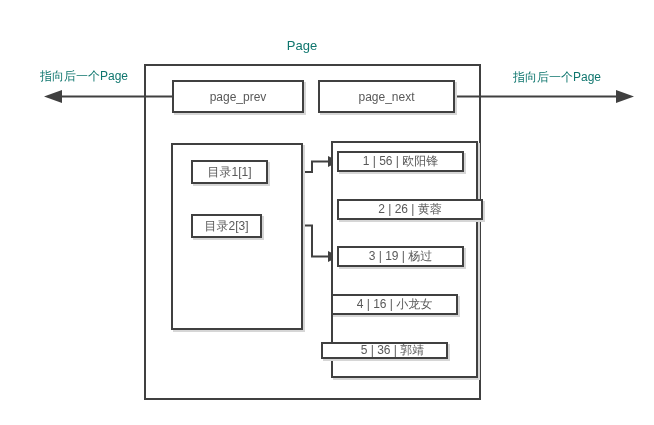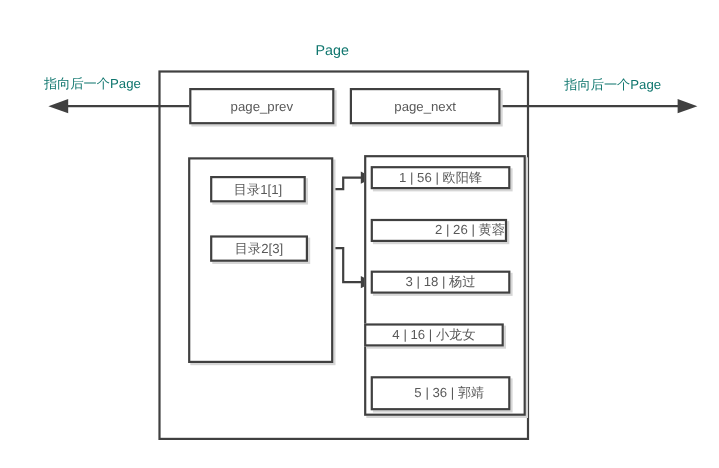--- a/index.html
+++ b/index.html
@@ -109,39 +109,39 @@
   </div>
   <div class="box" style="left:318px; top:80px; width:137px; height:33px;">
     <span>page_next</span>
   </div>
 
   <div class="label" style="left:28px; top:68px; width:112px;">指向后一个Page</div>
   <div class="label" style="left:501px; top:69px; width:112px;text-align:center;">指向后一个Page</div>
 
   <div class="container-box" style="left:171px; top:143px; width:132px; height:187px;"></div>
 
-  <div class="box" style="left:191px; top:160px; width:87px; height:24px;">
+  <div class="box" style="left:191px; top:160px; width:77px; height:24px;">
     <span>目录1[1]</span>
   </div>
-  <div class="box" style="left:191px; top:214px; width:89px; height:24px;">
+  <div class="box" style="left:191px; top:214px; width:71px; height:24px;">
     <span>目录2[3]</span>
   </div>
 
 
   <div class="container-box" style="left:331px; top:141px; width:147px; height:237px;"></div>
 
   <div class="box" style="left:337px; top:151px; width:127px; height:21px;align-items:center;">
     <span>1 | 56 | 欧阳锋</span>
   </div>
-  <div class="box" style="left:337px; top:199px; width:124px; height:21px;justify-content:flex-end;">
+  <div class="box" style="left:337px; top:199px; width:146px; height:21px;">
     <span>2 | 26 | 黄蓉</span>
   </div>
   <div class="box" style="left:337px; top:246px; width:127px; height:21px;">
-    <span>3 | 18 | 杨过</span>
+    <span>3 | 19 | 杨过</span>
   </div>
   <div class="box" style="left:331px; top:294px; width:127px; height:21px;">
     <span>4 | 16 | 小龙女</span>
   </div>
-  <div class="box" style="left:337px; top:342px; width:127px; height:31px;padding-left:16px;">
+  <div class="box" style="left:321px; top:342px; width:127px; height:17px;padding-left:16px;">
     <span>5 | 36 | 郭靖</span>
   </div>
 
 </div>
 
 </body></html>

